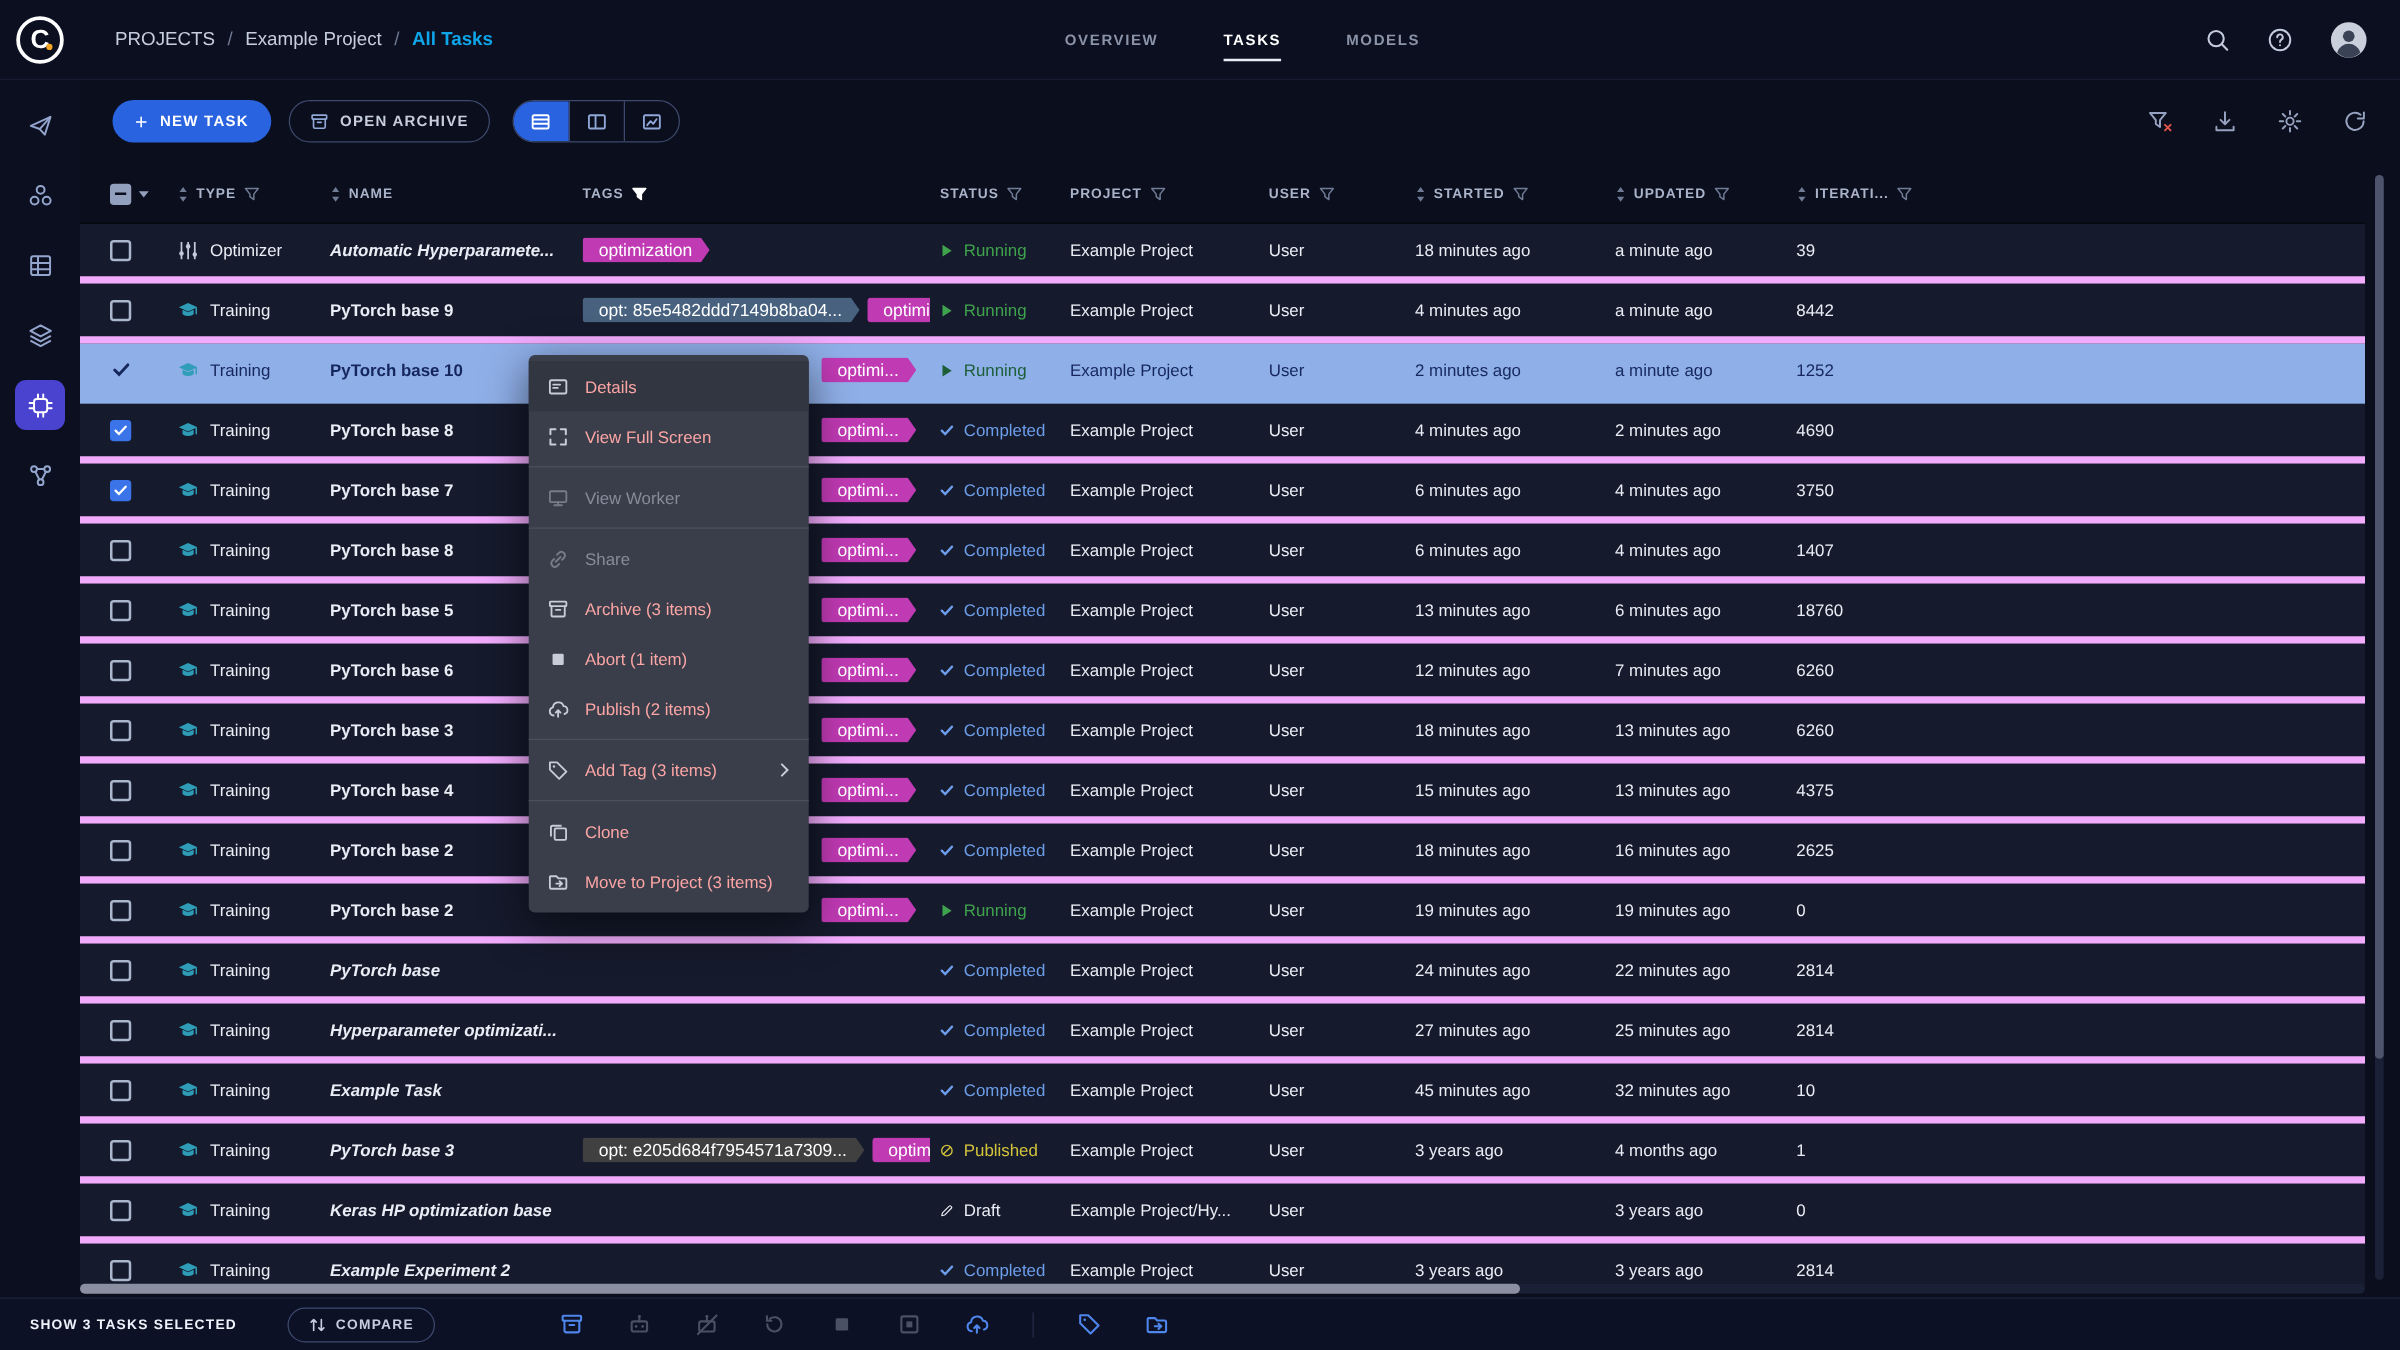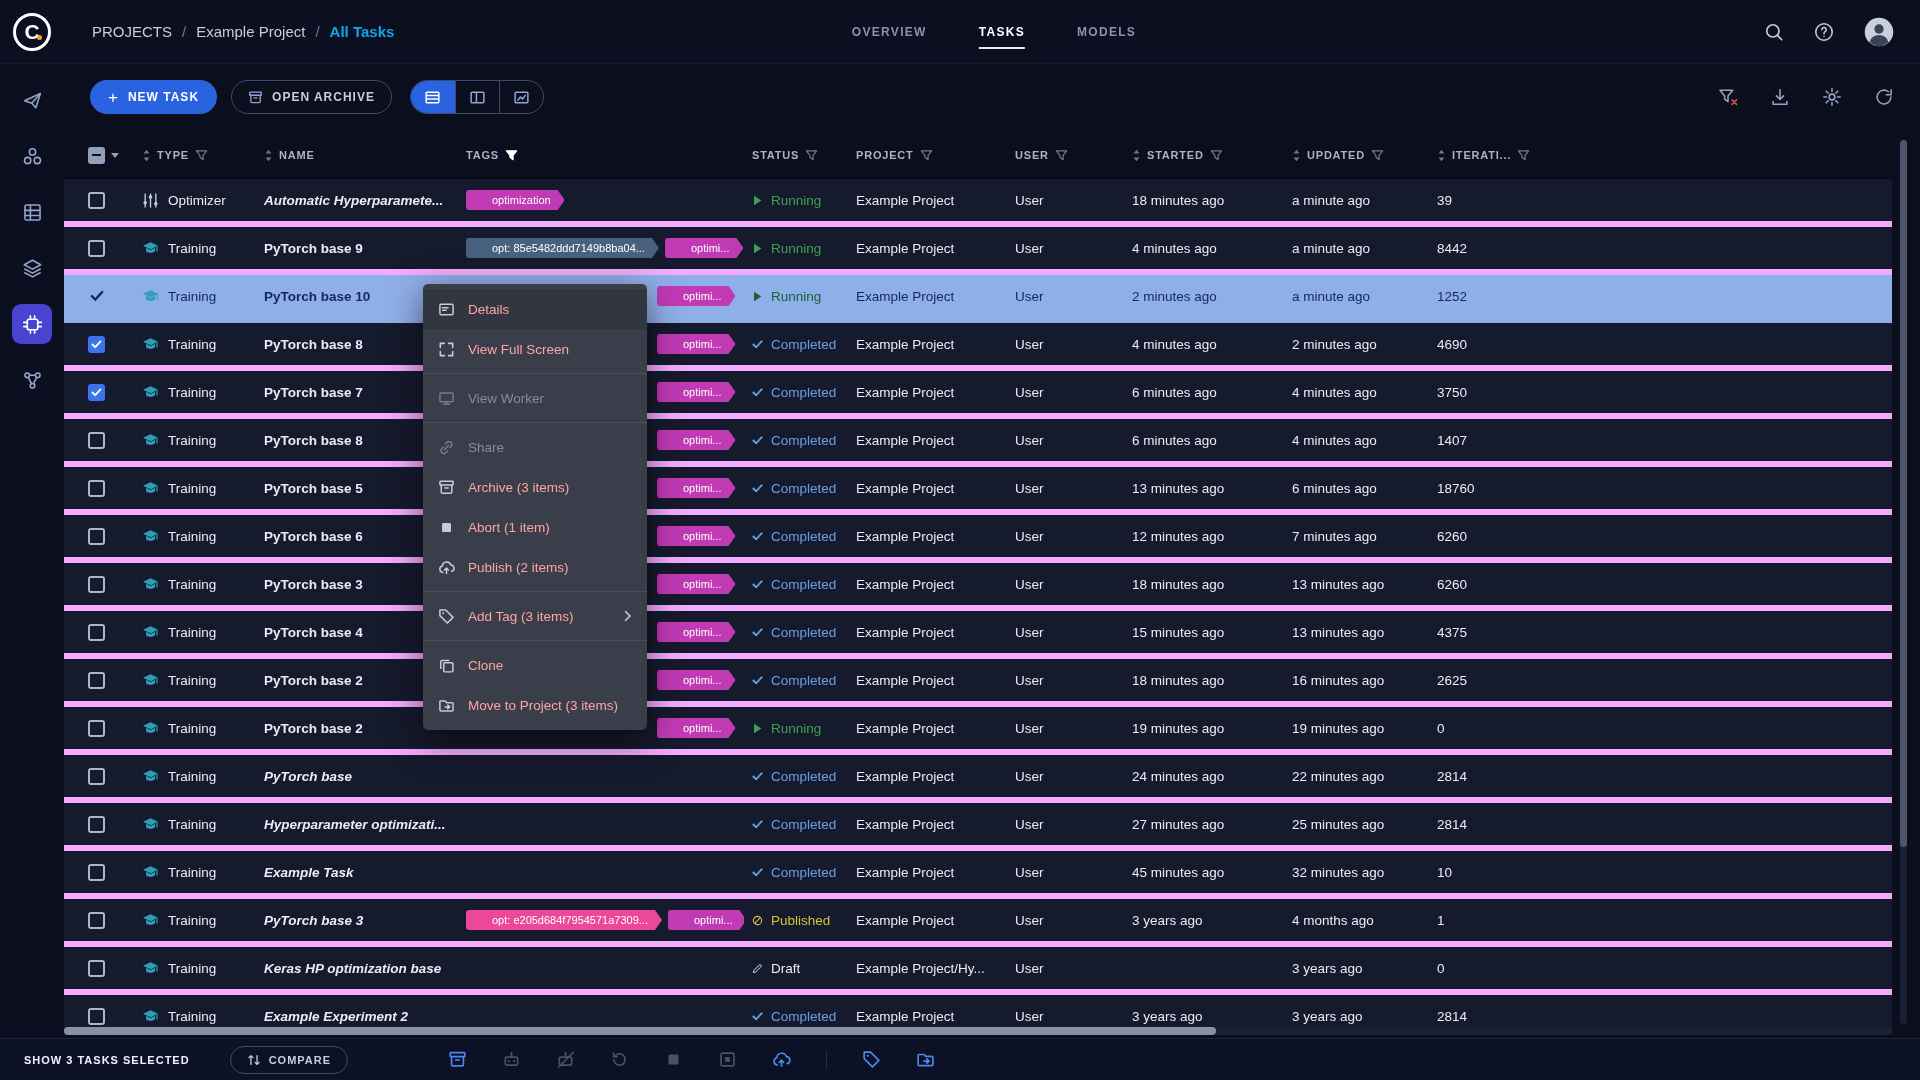--- a/index.html
+++ b/index.html
@@ -79,25 +79,25 @@
 .cb.selcheck{border:none;display:flex;align-items:center;justify-content:center}
 .cb.selcheck svg{width:14px;height:12px;color:#16275e}
 .c-type{display:flex;align-items:center;gap:9px}
 .ticon{width:17px;height:17px;flex:none}
 .ticon svg{width:17px;height:17px}
 .ticon.train{color:#2f9db8}
 .ticon.opt{color:#c3cbdc}
 .nm{font-weight:700;cursor:pointer}
 .nm.it{font-style:italic}
 .c-tags{display:flex;align-items:center;gap:6px;overflow:hidden}
-.tag{height:20px;line-height:20px;font-size:11px;color:#fff;padding:0 14px 0 26px;flex:none;cursor:pointer;
+.tag{height:20px;line-height:20px;font-size:14px;color:#fff;padding:0 14px 0 13px;flex:none;cursor:pointer;
   clip-path:polygon(0 0,calc(100% - 7px) 0,100% 50%,calc(100% - 7px) 100%,0 100%);border-radius:3px 0 0 3px;white-space:nowrap}
 .tag.magenta{background:#c03ab4}
 .tag.steel{background:#47617f}
-.tag.brick{background:#ec4899}
+.tag.brick{background:#404040}
 .c-status{display:flex;align-items:center;gap:8px}
 .sic{display:flex;flex:none}
 .sic svg{width:11px;height:11px}
 .st-running{color:#3fa34d}
 .st-completed{color:#6d9eea}
 .st-published{color:#d4c43c}
 .st-draft{color:#e9edf5}
 .row.selected .st-running{color:#1c5e38}
 
 

